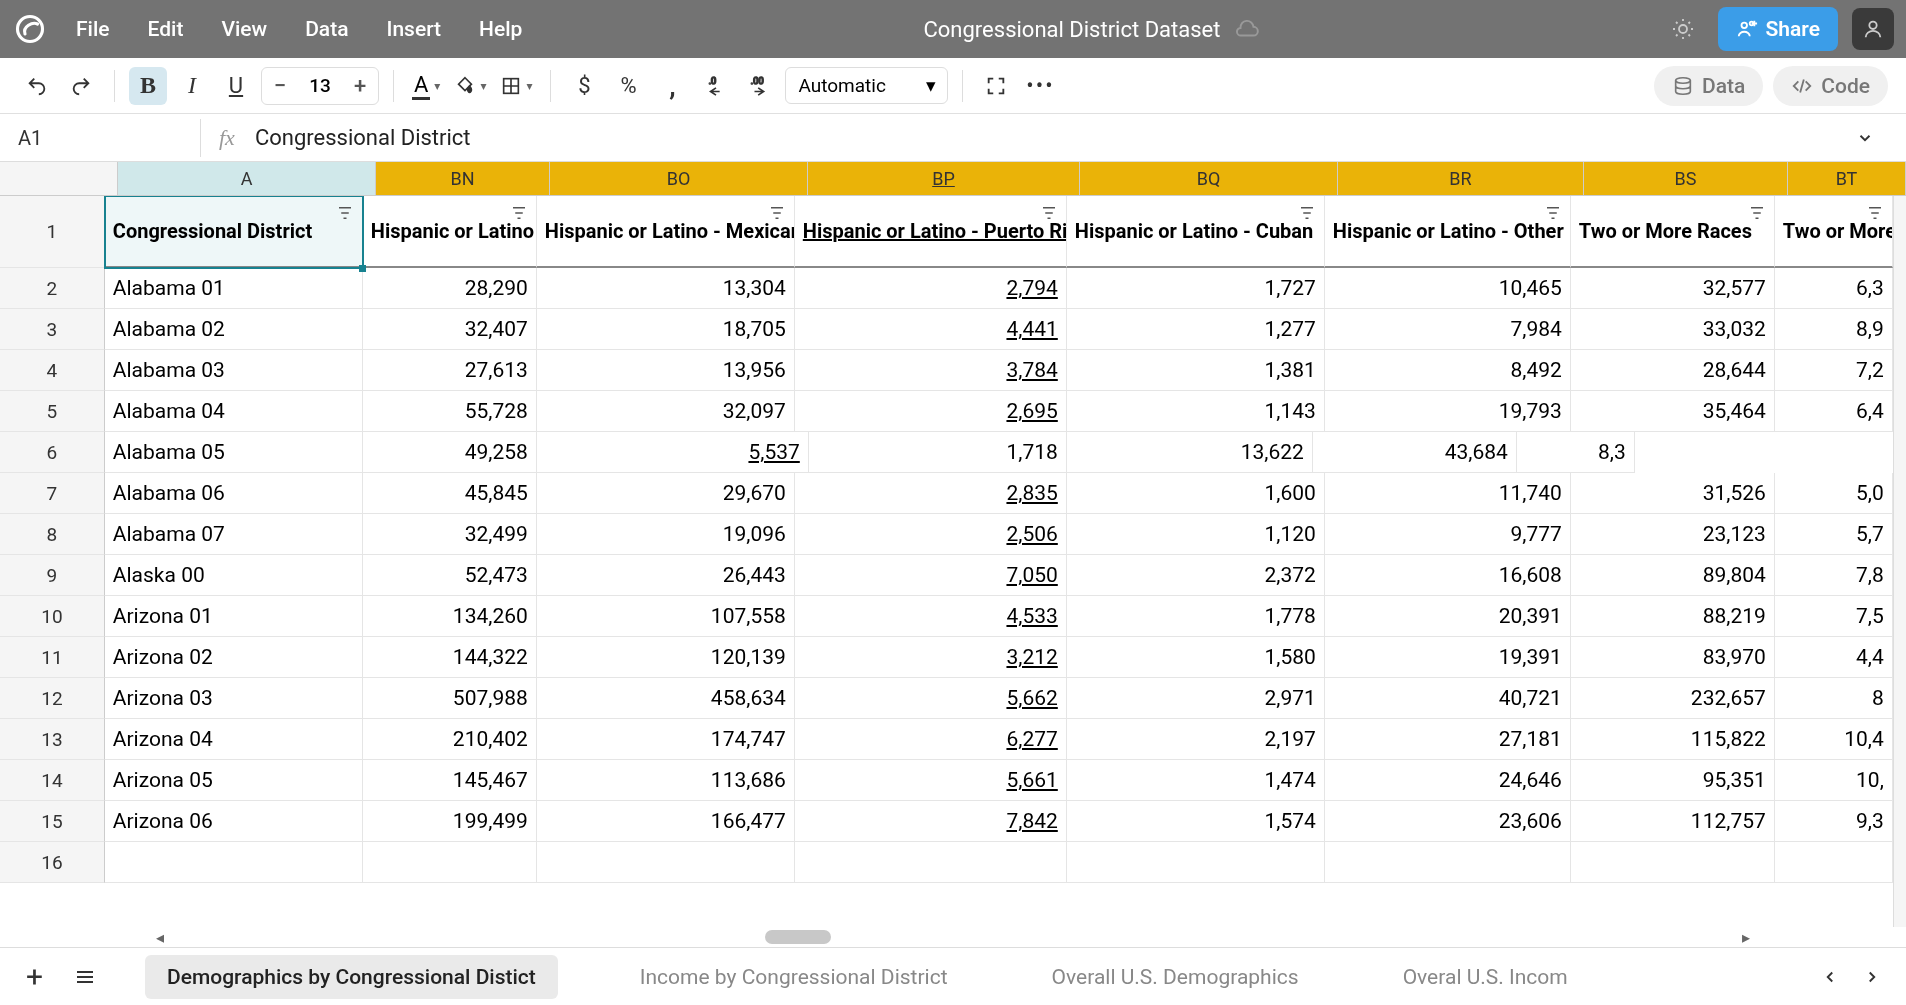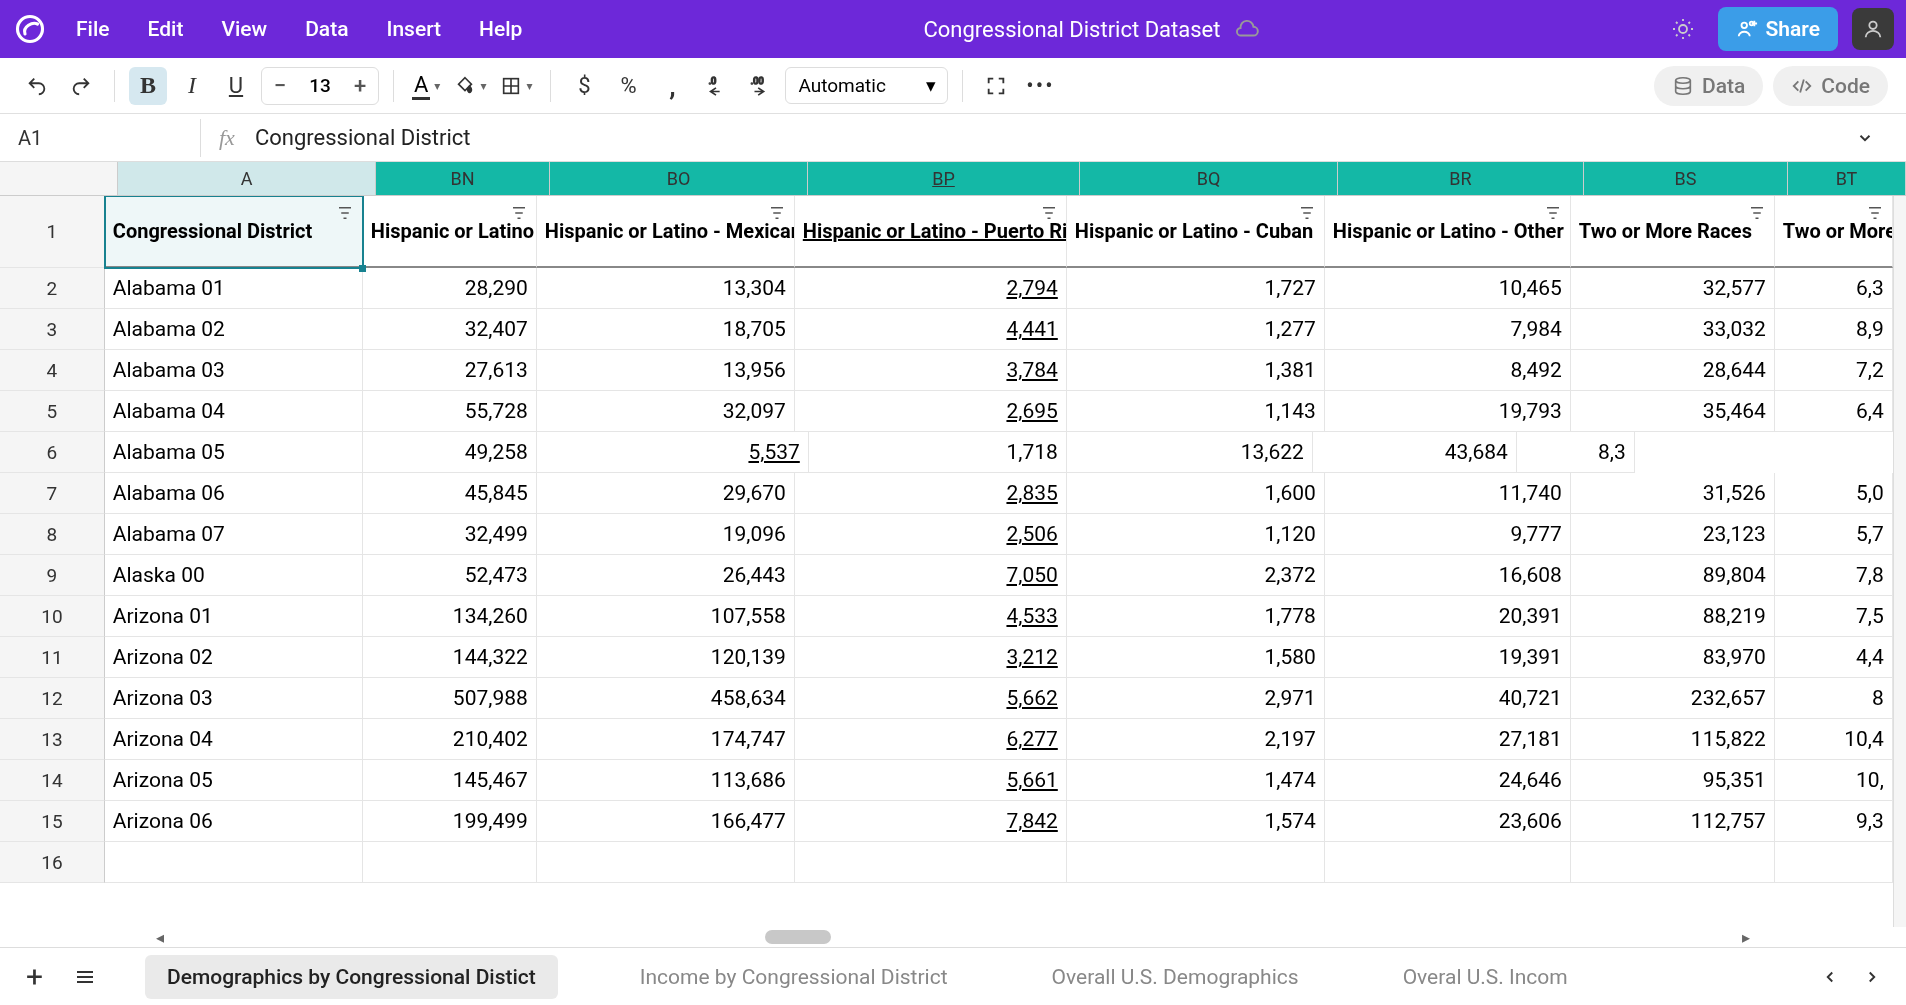--- a/index.html
+++ b/index.html
@@ -1,19 +1,19 @@
 <!DOCTYPE html>
 <html><head>
 <meta charset="utf-8">
 <style>
 * { box-sizing: border-box; margin: 0; padding: 0; font-family: -apple-system, BlinkMacSystemFont, "Segoe UI", Roboto, sans-serif; }
 body { width: 1906px; height: 1005px; overflow: hidden; display: flex; flex-direction: column; background: #fff; }
 
 
-.top-header { background: #6d28d9; color: #fff; display: flex; align-items: center; height: 58px; padding: 0 12px; }
+.top-header { background: #737373; color: #fff; display: flex; align-items: center; height: 58px; padding: 0 12px; }
 .logo { width: 36px; height: 36px; display: flex; align-items: center; justify-content: center; margin-right: 28px; }
 .logo svg { width: 30px; height: 30px; }
 .menu-bar { display: flex; gap: 38px; font-size: 21px; font-weight: 500; }
 .menu-item { cursor: pointer; }
 .doc-title-wrap { flex: 1; display: flex; align-items: center; justify-content: center; gap: 14px; }
 .doc-title { font-size: 22px; font-weight: 400; }
 .cloud-icon { color: #999; }
 .header-right { display: flex; align-items: center; gap: 14px; }
 .icon-btn { width: 42px; height: 42px; display: flex; align-items: center; justify-content: center; border-radius: 8px; cursor: pointer; }
 .icon-btn.dark { background: #3a3a3a; }
@@ -38,21 +38,21 @@
 .cell-ref { width: 190px; font-size: 20px; padding: 0 8px; color: #333; }
 .fx-sep { width: 1px; height: 38px; background: #ddd; }
 .fx-label { font-size: 22px; font-style: italic; color: #999; padding: 0 20px 0 18px; font-family: Georgia, serif; }
 .formula-input { flex: 1; font-size: 22px; color: #222; border: none; outline: none; }
 .formula-expand { width: 40px; text-align: center; cursor: pointer; color: #333; }
 
 
 .grid-area { flex: 1; display: flex; flex-direction: column; overflow: hidden; position: relative; }
 .grid-header-row { display: flex; height: 34px; background: #f5f5f5; }
 .corner-cell { width: 146px; border-right: 1px solid #ccc; border-bottom: 1px solid #ccc; background: #f5f5f5; }
-.col-header { border-right: 1px solid #ccc; border-bottom: 1px solid #ccc; display: flex; align-items: center; justify-content: center; font-size: 18px; color: #333; background: #14b8a6; }
+.col-header { border-right: 1px solid #ccc; border-bottom: 1px solid #ccc; display: flex; align-items: center; justify-content: center; font-size: 18px; color: #333; background: #eab308; }
 .col-header.selected { background: #d0e8ea; }
 
 .grid-body { flex: 1; display: flex; overflow: hidden; }
 .row-headers { width: 146px; display: flex; flex-direction: column; }
 .row-header { border-right: 1px solid #ccc; border-bottom: 1px solid #e5e5e5; display: flex; align-items: center; justify-content: center; font-size: 19px; color: #333; background: #f5f5f5; }
 .row-header.r1 { height: 72px; }
 .row-header.rn { height: 41px; }
 
 .cells { flex: 1; display: flex; flex-direction: column; position: relative; }
 .data-row { display: flex; }

